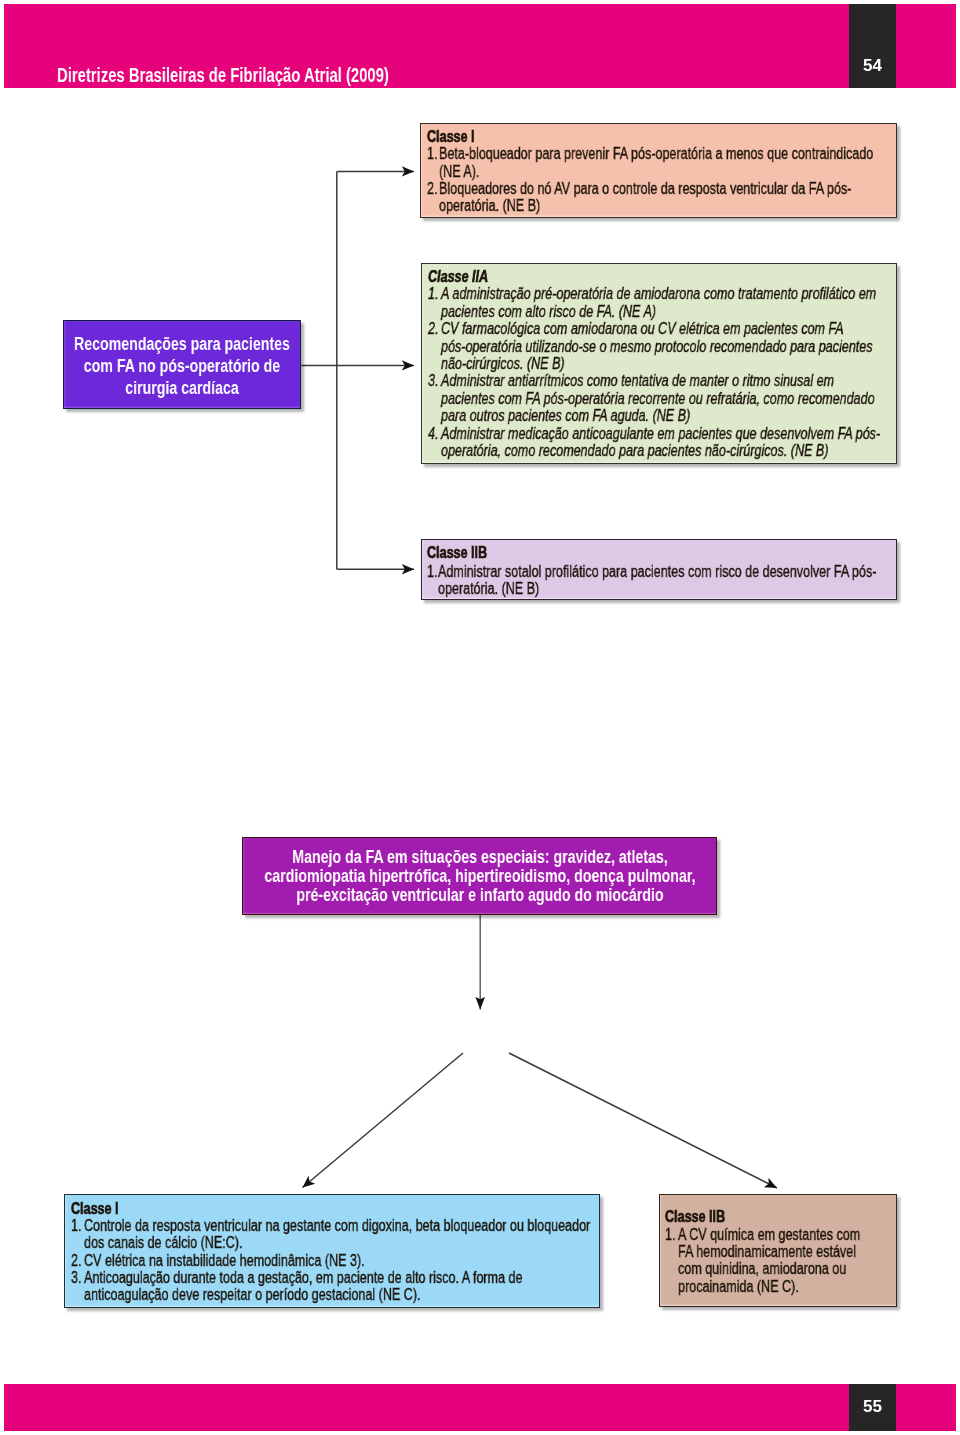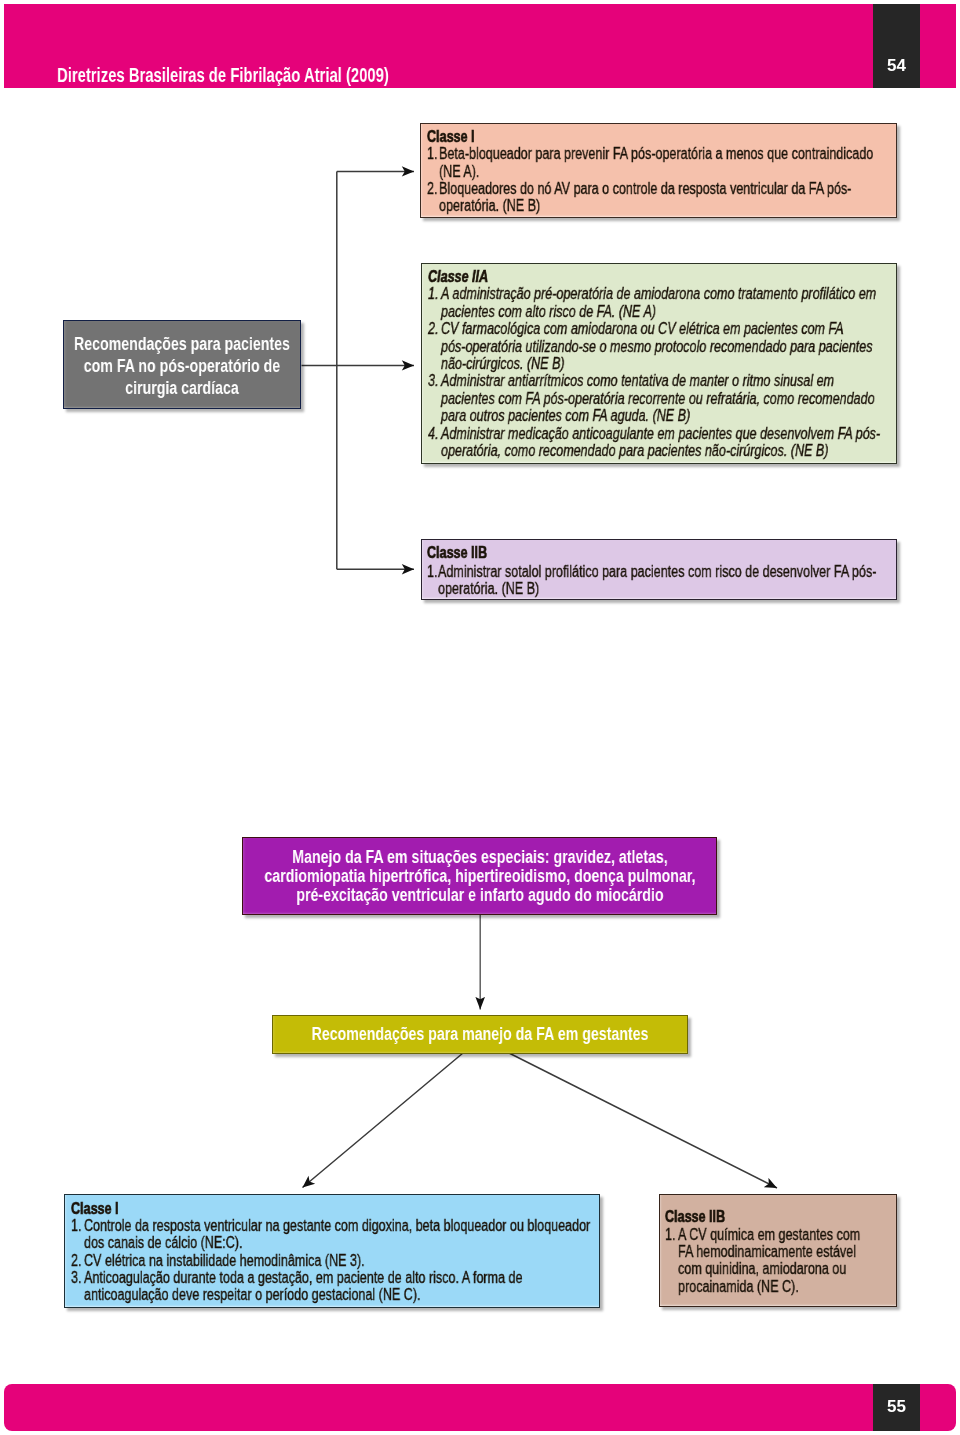--- a/index.html
+++ b/index.html
@@ -5,21 +5,21 @@
   html,body{margin:0;padding:0;background:#ffffff;}
   body{width:960px;height:1435px;position:relative;overflow:hidden;
        font-family:"Liberation Sans",sans-serif;
        -webkit-font-smoothing:antialiased;}
   .page{position:absolute;left:0;top:0;width:960px;height:1435px;background:#fff;}
 
   
   .band{position:absolute;left:4px;width:952px;}
   #header-band{top:4px;height:84px;}
   #footer-band{top:1384px;height:47px;}
-  .pagebox{position:absolute;width:47px;left:845px;top:0;margin-left:24px;}
+  .pagebox{position:absolute;width:47px;left:845px;top:0;}
   #header-pagebox{height:84px;}
   #footer-pagebox{height:47px;}
   .pagenum{position:absolute;left:0;width:47px;text-align:center;color:#fff;
            font-size:17px;font-weight:bold;line-height:17px;
            -webkit-font-smoothing:antialiased;opacity:.999;}
   #header-pagenum{top:52.5px;}
   #footer-pagenum{top:14px;}
   #header-title{position:absolute;left:53px;top:61px;color:#fff;will-change:transform;
                 -webkit-font-smoothing:antialiased;
                 font-size:20px;font-weight:bold;line-height:20px;
@@ -54,21 +54,21 @@
 
 <div class="page">
 
   <div class="band" id="header-band" style="background:#E5027A;">
     <div class="pagebox" id="header-pagebox" style="background:#262626;">
       <div class="pagenum" id="header-pagenum">54</div>
     </div>
     <div id="header-title">Diretrizes Brasileiras de Fibrilação Atrial (2009)</div>
   </div>
 
-  <div class="band" id="footer-band" style="background:#E5027A;border-radius:8px;">
+  <div class="band" id="footer-band" style="background:#E5027A;">
     <div class="pagebox" id="footer-pagebox" style="background:#262626;">
       <div class="pagenum" id="footer-pagenum">55</div>
     </div>
   </div>
 
   <svg id="connectors" viewBox="0 0 960 1435">
     <defs>
       <marker id="ah" viewBox="0 0 13 11" refX="12.6" refY="5.5" markerUnits="userSpaceOnUse" markerWidth="13" markerHeight="11" orient="auto">
         <path d="M0.4 0.3 L12.6 5.5 L0.4 10.7 L3.4 5.5 Z" fill="#111"></path>
       </marker>
@@ -91,42 +91,38 @@
     </g>
     <g fill="none" stroke="#555555" stroke-width="1.4">
       <path d="M480.2 915 V1009.4" marker-end="url(#ahv)"></path>
     </g>
     <g fill="none" stroke="#3a3a3a" stroke-width="1.5">
       <path d="M463 1053 L302.5 1187.5" marker-end="url(#ahd1)"></path>
       <path d="M509 1053 L777 1188" marker-end="url(#ahd2)"></path>
     </g>
   </svg>
 
-  <div class="titlebox" id="root-box" style="left:63px;top:320px;width:238px;height:89px;background:#737373;border:1.1px solid #121f45;">
+  <div class="titlebox" id="root-box" style="left:63px;top:320px;width:238px;height:89px;background:#6d28d9;border:1.1px solid #121f45;">
     <div class="tl" style="top:14px;">
       <span>Recomendações para pacientes</span></div>
     <div class="tl" style="top:36px;">
       <span>com FA no pós-operatório de</span></div>
     <div class="tl" style="top:58px;">
       <span>cirurgia cardíaca</span></div>
   </div>
 
   <div class="titlebox" id="section-box" style="left:242px;top:837px;width:475px;height:78px;background:#a21caf;border:1.1px solid #3c1013;">
     <div class="tl" style="top:10px;">
       <span>Manejo da FA em situações especiais: gravidez, atletas,</span></div>
     <div class="tl" style="top:29px;">
       <span>cardiomiopatia hipertrófica, hipertireoidismo, doença pulmonar,</span></div>
     <div class="tl" style="top:48px;">
       <span>pré-excitação ventricular e infarto agudo do miocárdio</span></div>
   </div>
 
-  <div class="titlebox" id="subsection-box" style="left:272px;top:1015px;width:416px;height:39px;background:#C4BC06;border:1.1px solid #6b6703;">
-    <div class="tl" style="top:9px;">
-      <span>Recomendações para manejo da FA em gestantes</span></div>
-  </div>
 
   <div class="panel" id="classe-i-panel" style="left:420px;top:123px;width:477px;height:95px;background:#F5C1AC;border-color:#3b2a22;">
     <div class="ptitle" style="left:6.4px;top:5px;">Classe I</div>
     <div class="pnum" style="left:6.4px;top:22.35px;">1.</div>
     <div class="pline" style="left:17.9px;top:22.35px;">Beta-bloqueador para prevenir FA pós-operatória a menos que contraindicado</div>
     <div class="pline" style="left:17.9px;top:39.7px;">(NE A).</div>
     <div class="pnum" style="left:6.4px;top:57.05px;">2.</div>
     <div class="pline" style="left:17.9px;top:57.05px;">Bloqueadores do nó AV para o controle da resposta ventricular da FA pós-</div>
     <div class="pline" style="left:17.9px;top:74.4px;">operatória. (NE B)</div>
   </div>

